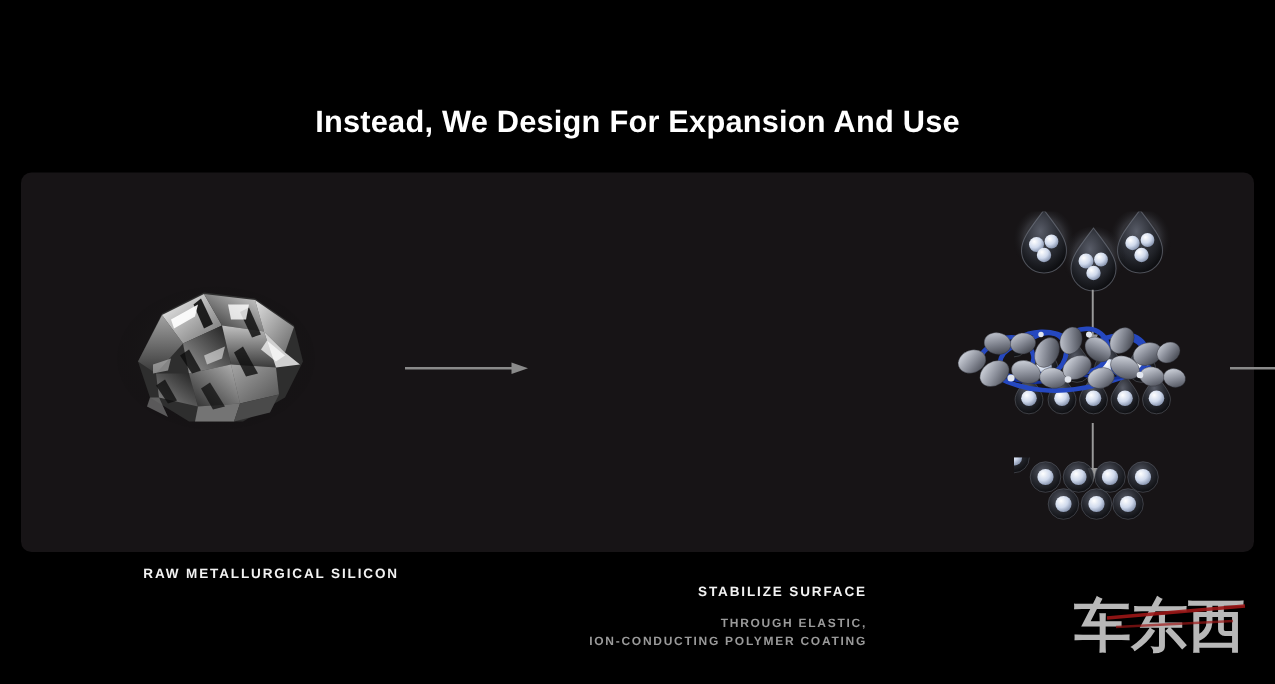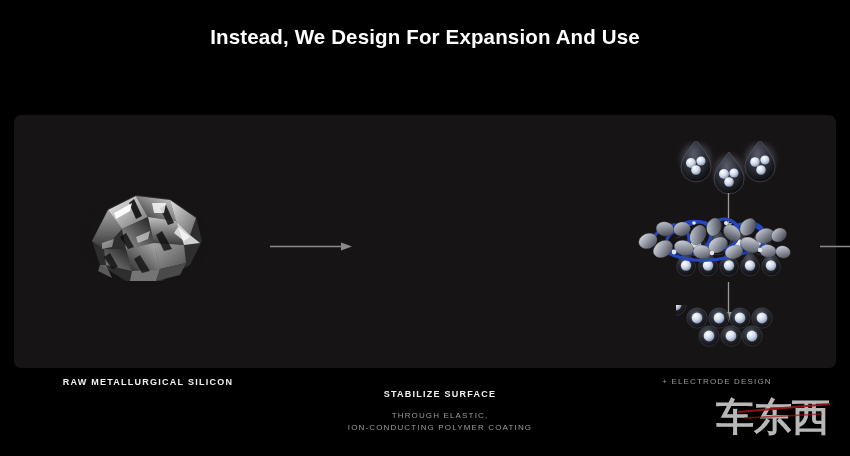--- a/index.html
+++ b/index.html
@@ -24,20 +24,21 @@
     width: 850px;
     text-align: center;
   }
   .title-line {
     color: #ffffff;
     font-size: 20.5px;
     font-weight: bold;
     letter-spacing: 0.15px;
     line-height: 25px;
     white-space: nowrap;
+    margin-top: 45px;
   }
 
   
   #diagram-panel {
     position: absolute;
     left: 14px;
     top: 115px;
     width: 822px;
     height: 253px;
     background: #171416;
@@ -89,38 +90,38 @@
     position: absolute;
     left: 40px;
     top: 90px;
     width: 165px;
     height: 70px;
   }
 
   
   .caption-block {
     position: absolute;
-    text-align: center;
+    text-align: right;
   }
   #caption-raw     { left: 30px;  top: 376px; width: 236px; }
   #caption-coat    { left: 302px; top: 388px; width: 276px; }
   #caption-network { left: 592px; top: 376px; width: 250px; }
 
   .caption-head {
     color: #f2f2f2;
     font-size: 9px;
     font-weight: bold;
     letter-spacing: 1.25px;
     line-height: 12px;
     white-space: nowrap;
   }
   .caption-sub {
     color: #9a9a9a;
     font-size: 8px;
-    font-weight: normal;
+    font-weight: bold;
     letter-spacing: 1.15px;
     line-height: 11.5px;
     margin-top: 10px;
     white-space: nowrap;
   }
 
   
   #watermark {
     position: absolute;
     left: 714px;
@@ -381,21 +382,20 @@
     <div class="caption-head">RAW METALLURGICAL SILICON</div>
   </div>
 
   <div class="caption-block" id="caption-coat">
     <div class="caption-head">STABILIZE SURFACE</div>
     <div class="caption-sub">THROUGH ELASTIC,</div>
     <div class="caption-sub" style="margin-top:0">ION-CONDUCTING POLYMER COATING</div>
   </div>
 
   <div class="caption-block" id="caption-network">
-    <div class="caption-sub" style="margin-top:0">+ ELECTRODE DESIGN</div>
   </div>
 
   <div id="watermark">
     <svg width="132" height="48" viewBox="0 0 132 48">
       <g opacity="0.85">
         <text x="2" y="38" font-family="'DejaVu Sans', sans-serif" font-size="38" font-weight="bold" fill="#d9d9d9" aria-label="车东西">车东西</text>
         <path d="M24,20 L116,12" stroke="#b81b1b" stroke-width="2.2" fill="none" opacity="0.9"></path>
         <path d="M30,26 L108,22" stroke="#b81b1b" stroke-width="1.6" fill="none" opacity="0.7"></path>
       </g>
     </svg>

